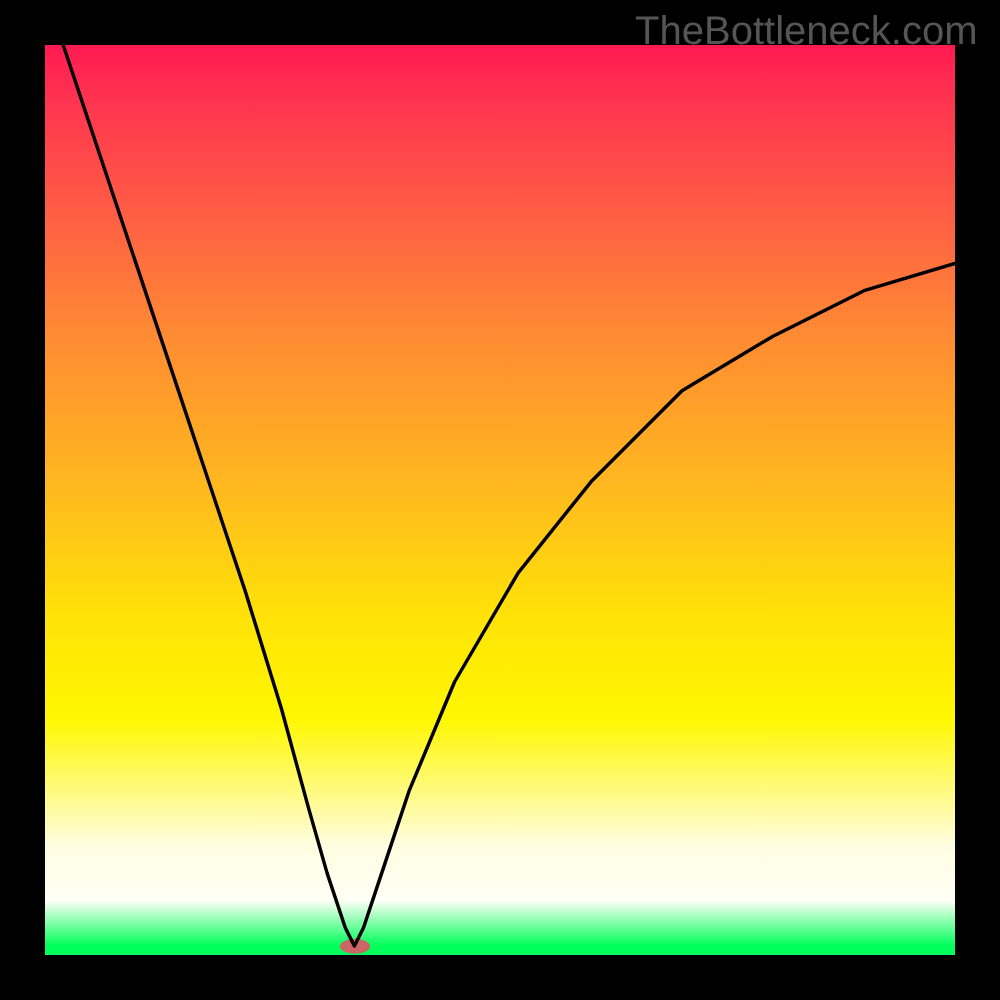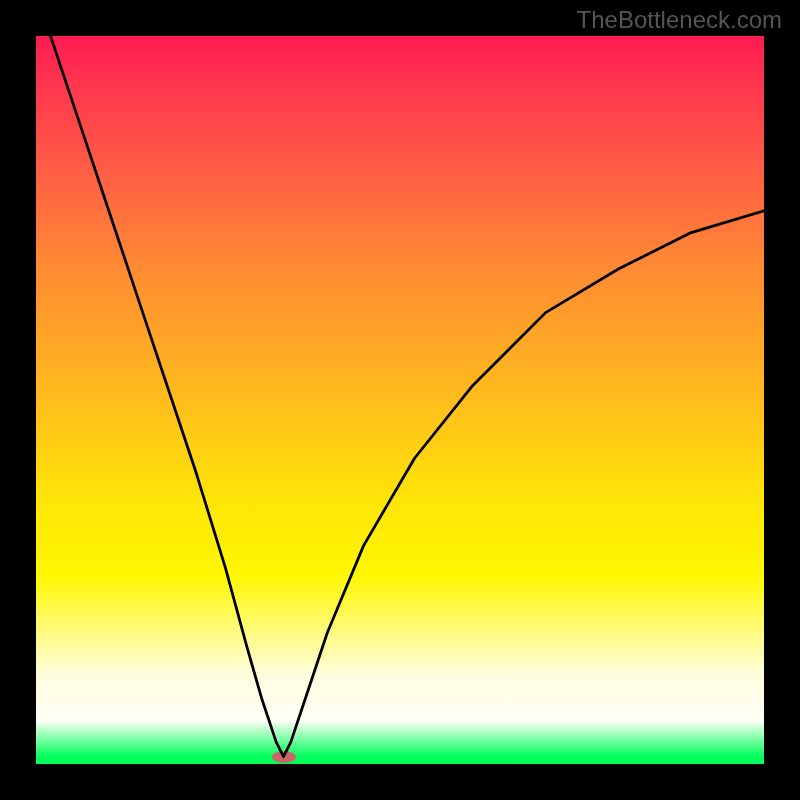--- a/index.html
+++ b/index.html
@@ -14,21 +14,21 @@
   .container {
     position: relative;
     width: 800px;
     height: 800px;
   }
   .watermark {
     position: absolute;
     top: 6px;
     right: 18px;
     color: #555;
-    font-size: 24px;
+    font-size: 32px;
     font-family: Arial, sans-serif;
     z-index: 20;
   }
   .plot-area {
     position: absolute;
     left: 36px;
     top: 36px;
     width: 728px;
     height: 728px;
     overflow: hidden;

